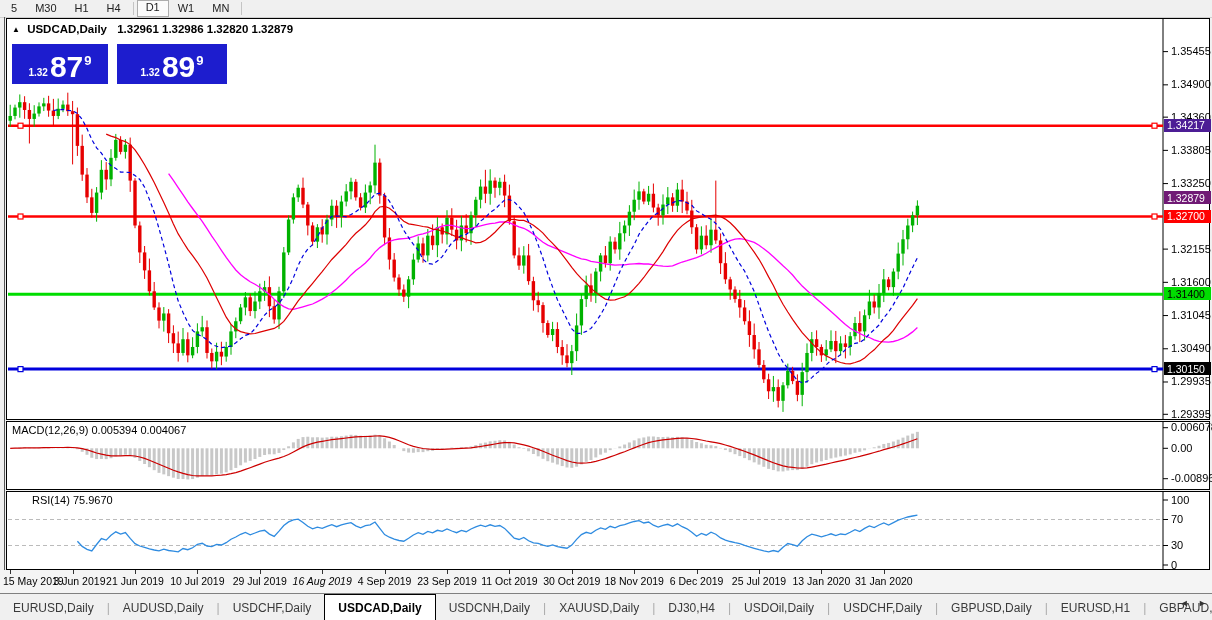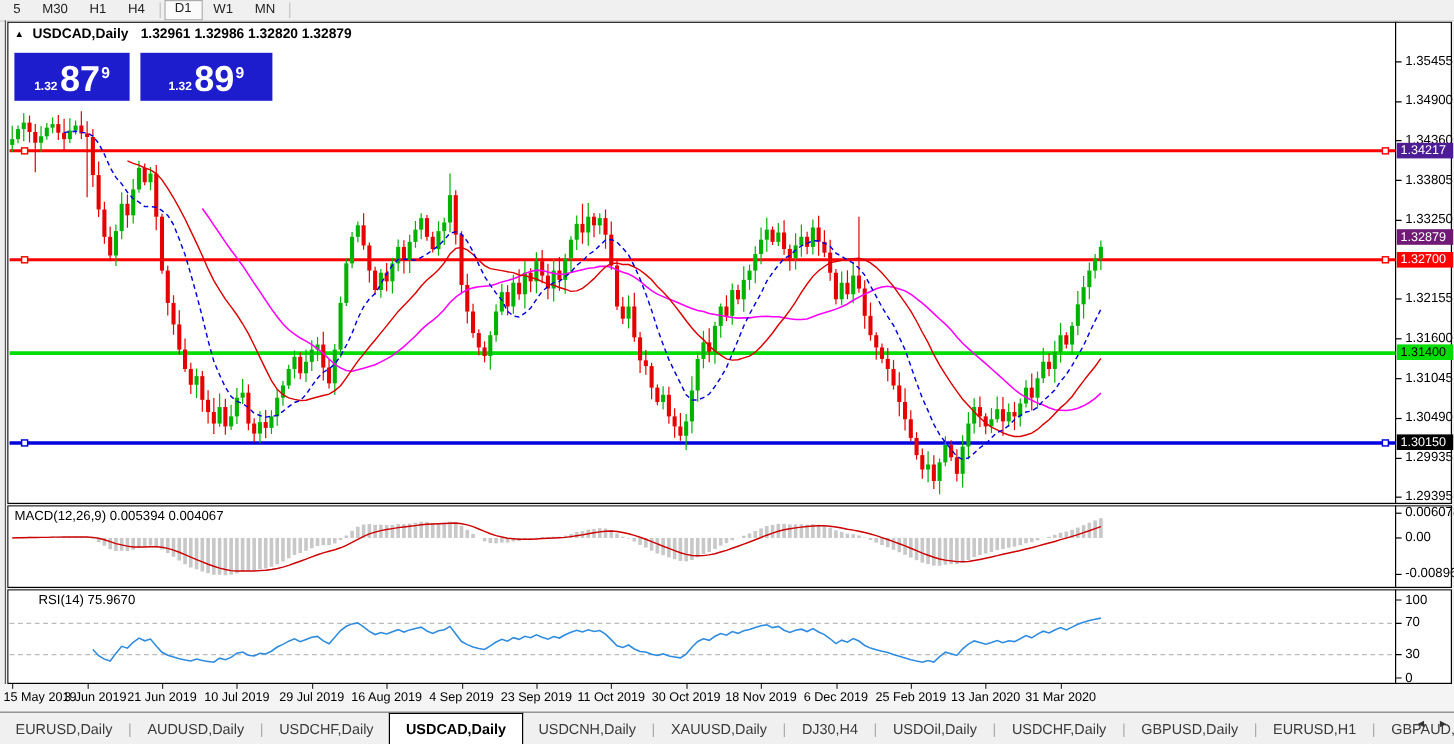--- a/index.html
+++ b/index.html
@@ -95,39 +95,39 @@
     <div class="date-label" style="left: 3px;">15 May 2019</div>
     <div class="date-tick" style="left: 72.6px;"></div>
     <div class="date-label" style="left: 56px; transform: translateX(-50%); padding-left: 47px;">3 Jun 2019</div>
     <div class="date-tick" style="left: 135px;"></div>
     <div class="date-label" style="left: 135px; transform: translateX(-50%);">21 Jun 2019</div>
     <div class="date-tick" style="left: 197.4px;"></div>
     <div class="date-label" style="left: 197.4px; transform: translateX(-50%);">10 Jul 2019</div>
     <div class="date-tick" style="left: 259.8px;"></div>
     <div class="date-label" style="left: 259.8px; transform: translateX(-50%);">29 Jul 2019</div>
     <div class="date-tick" style="left: 322.2px;"></div>
-    <div class="date-label" style="left: 322.2px; transform: translateX(-50%);">16 Aug 2019</div>
+    <div class="date-label" style="left: 322.2px; transform: translateX(-50%); font-style: italic;">16 Aug 2019</div>
     <div class="date-tick" style="left: 384.6px;"></div>
     <div class="date-label" style="left: 384.6px; transform: translateX(-50%);">4 Sep 2019</div>
     <div class="date-tick" style="left: 447px;"></div>
     <div class="date-label" style="left: 447px; transform: translateX(-50%);">23 Sep 2019</div>
     <div class="date-tick" style="left: 509.4px;"></div>
     <div class="date-label" style="left: 509.4px; transform: translateX(-50%);">11 Oct 2019</div>
     <div class="date-tick" style="left: 571.8px;"></div>
     <div class="date-label" style="left: 571.8px; transform: translateX(-50%);">30 Oct 2019</div>
     <div class="date-tick" style="left: 634.2px;"></div>
     <div class="date-label" style="left: 634.2px; transform: translateX(-50%);">18 Nov 2019</div>
     <div class="date-tick" style="left: 696.6px;"></div>
     <div class="date-label" style="left: 696.6px; transform: translateX(-50%);">6 Dec 2019</div>
     <div class="date-tick" style="left: 759px;"></div>
-    <div class="date-label" style="left: 759px; transform: translateX(-50%);">25 Feb 2019</div>
+    <div class="date-label" style="left: 759px; transform: translateX(-50%);">25 Jul 2019</div>
     <div class="date-tick" style="left: 821.4px;"></div>
     <div class="date-label" style="left: 821.4px; transform: translateX(-50%);">13 Jan 2020</div>
     <div class="date-tick" style="left: 883.8px;"></div>
-    <div class="date-label" style="left: 883.8px; transform: translateX(-50%);">31 Mar 2020</div>
+    <div class="date-label" style="left: 883.8px; transform: translateX(-50%);">31 Jan 2020</div>
   </div>
 <div id="tabs">
     <div style="width: 18px;"></div>
     <div class="tab">EURUSD,Daily</div>
     <div class="tabsep">|</div>
     <div class="tab">AUDUSD,Daily</div>
     <div class="tabsep">|</div>
     <div class="tab">USDCHF,Daily</div>
     <div class="tab active">USDCAD,Daily</div>
     <div class="tab">USDCNH,Daily</div>

